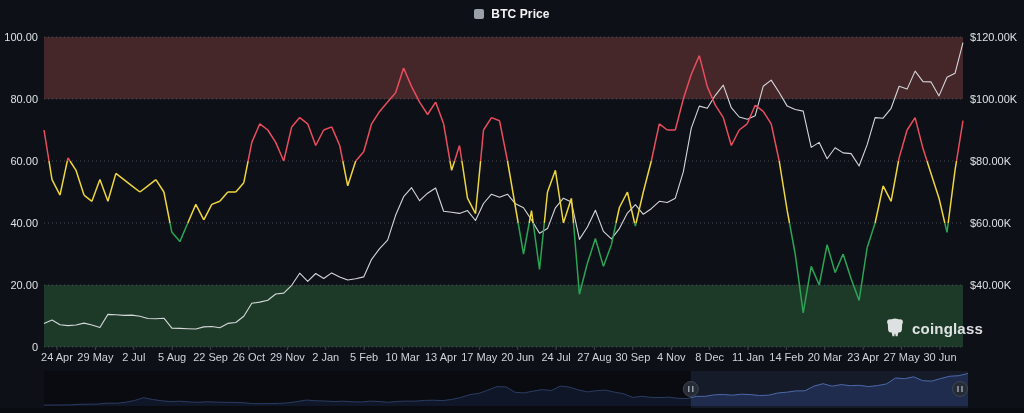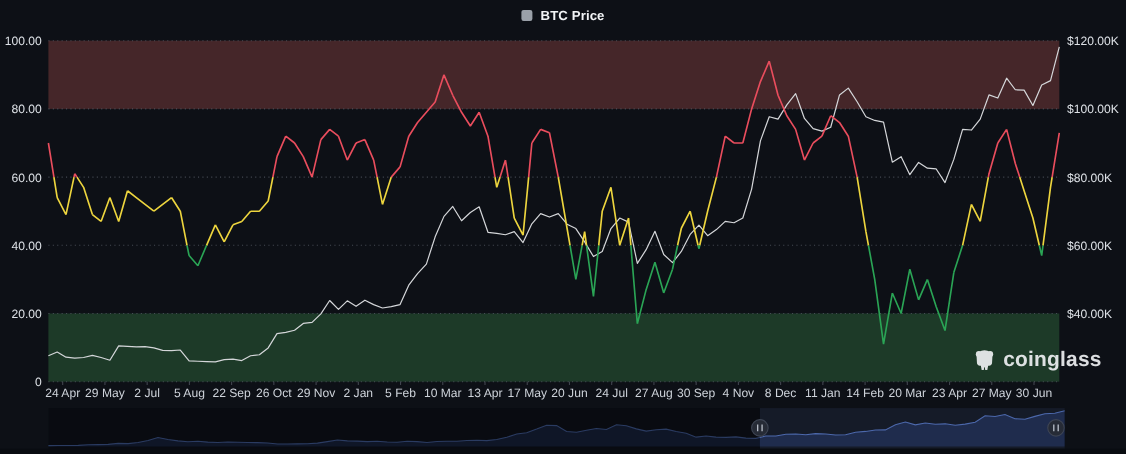--- a/index.html
+++ b/index.html
@@ -18,21 +18,21 @@
   .legend-item .swatch { width:10px; height:10px; border-radius:2px; display:inline-block; }
   .legend-item .lbl { color:#f2f4f6; font-size:12px; font-weight:700; letter-spacing:.1px; }
   #main-svg { position:absolute; left:0; top:0; }
   #nav-svg { position:absolute; left:44px; top:371px; }
   .watermark {
     position:absolute; left:884px; top:317px;
     display:flex; align-items:center; gap:6px;
     opacity:.92; z-index:4; pointer-events:none;
   }
   .watermark svg { width:22px; height:22px; fill:#eef0f2; }
-  .watermark .wm-text { color:#eef0f2; font-size:19px; font-weight:700; letter-spacing:.2px; }
+  .watermark .wm-text { color:#eef0f2; font-size:15px; font-weight:700; letter-spacing:.2px; }
   .footer-strip { position:absolute; left:0; top:408px; width:1024px; height:5px; background:#090c11; }
 </style>
 </head>
 <body>
 
 <div id="app">
 
   <div class="legend">
     <div class="legend-item">
       <span class="swatch" id="swatch-btc" style="background: rgb(154, 160, 168);"></span>

